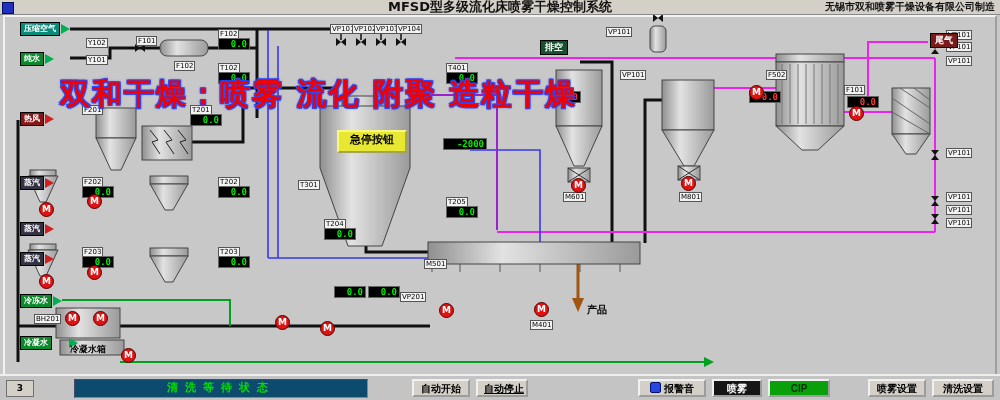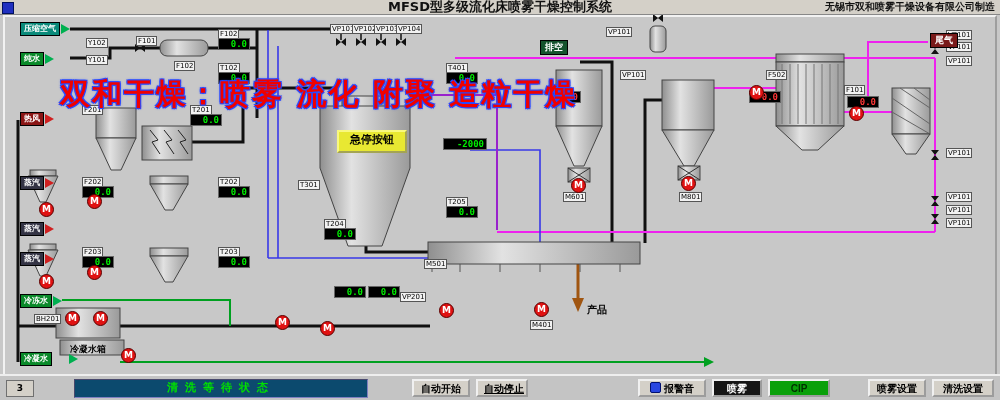--- a/index.html
+++ b/index.html
@@ -287,21 +287,21 @@
         <span class="iarrow" style="border-left-color: rgb(208, 32, 32);"></span>
       </div>
       <div class="inlet" style="left: 20px; top: 252px;">
         <span class="ibox" style="background: rgb(51, 51, 68);">蒸汽</span>
         <span class="iarrow" style="border-left-color: rgb(208, 32, 32);"></span>
       </div>
       <div class="inlet" style="left: 20px; top: 294px;">
         <span class="ibox" style="background: rgb(10, 138, 42);">冷冻水</span>
         <span class="iarrow" style="border-left-color: rgb(0, 176, 80);"></span>
       </div>
-      <div class="inlet" style="left: 20px; top: 352px; gap: 16px;">
+      <div class="inlet" style="left: 20px; top: 336px; gap: 16px;">
         <span class="ibox" style="background: rgb(10, 138, 42);">冷凝水</span>
         <span class="iarrow" style="border-left-color: rgb(0, 176, 80);"></span>
       </div>
       <div class="outlet" style="left: 540px; top: 40px; background: #14532d;">排空</div>
       <div class="outlet" style="left: 930px; top: 33px; background: rgb(122, 26, 26);">尾气</div>
     </div>
 
   <div class="estop">急停按钮</div>
   <div class="prod-label">产品</div>
   <div class="tank-label">冷凝水箱</div>

